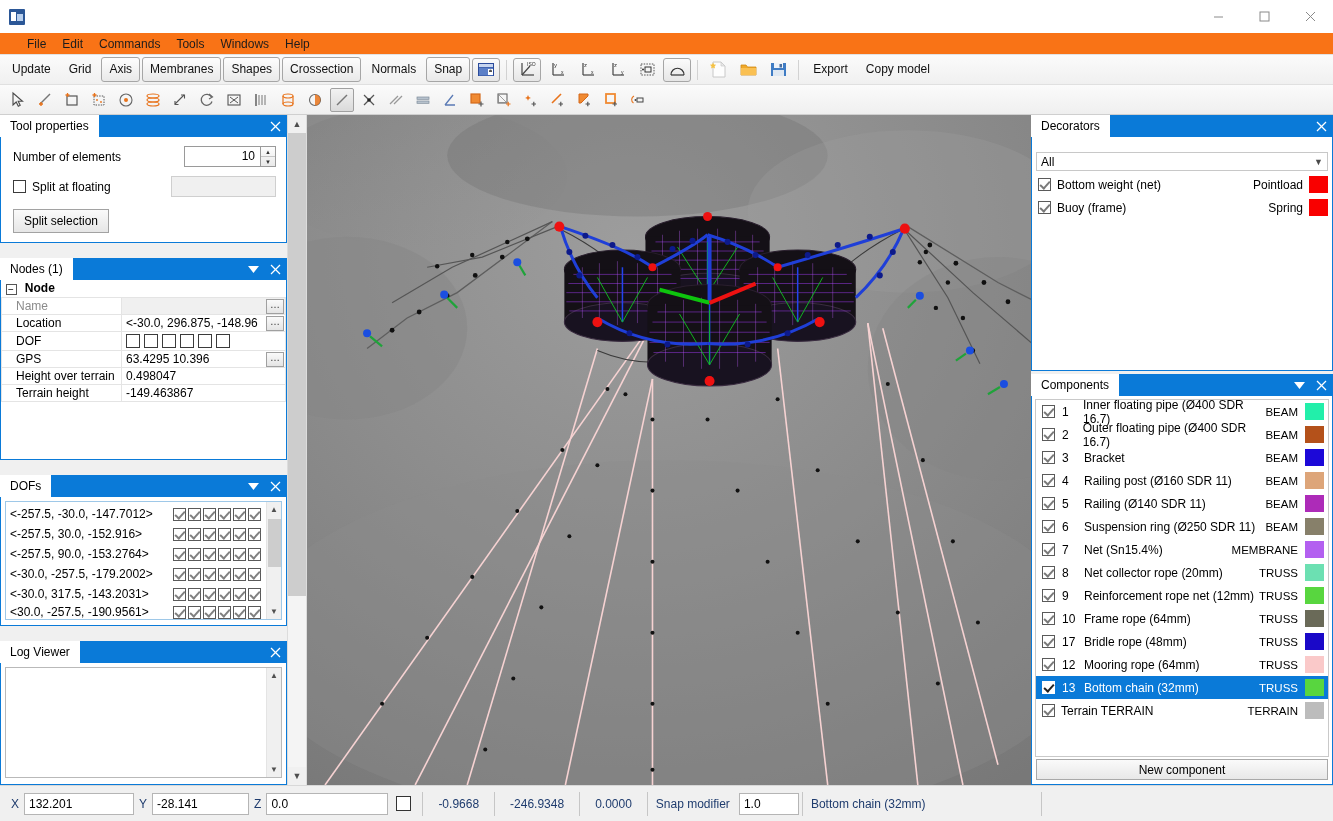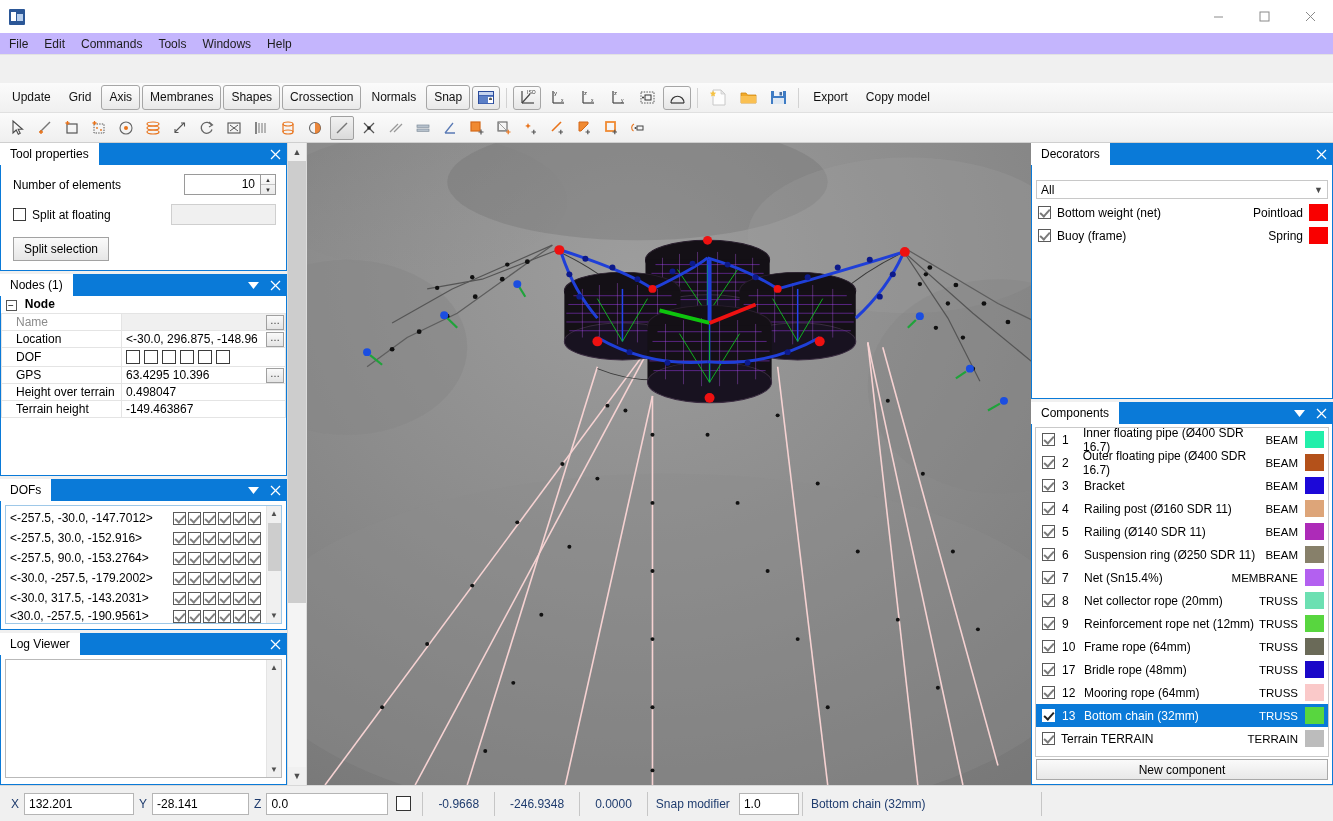--- a/index.html
+++ b/index.html
@@ -40,39 +40,38 @@
   .title-spacer { flex: 1; }
   .win-btn {
     width: 46px; height: 33px;
     display: flex; align-items: center; justify-content: center;
     color: #8a8a8a;
   }
   .win-btn svg { display: block; }
 
   
   .menubar {
-    height: 22px; background: #c4b5fd;
+    height: 22px; background: #f97316;
     display: flex; align-items: center;
     flex: 0 0 22px;
-    padding-left: 1px;
+    padding-left: 19px;
     border-bottom: 1px solid #e2e2e2;
   }
   .menu-item {
     padding: 2px 8px; font-size: 12px; color: #1c1c1c;
     line-height: 16px; cursor: default;
   }
 
   
   .toolbar1 {
     height: 30px; flex: 0 0 30px;
     background: linear-gradient(#fbfbfb,#f0f0f0);
     display: flex; align-items: center;
     padding: 0 4px; gap: 2px;
     border-bottom: 1px solid #e0e0e0;
-    margin-top: 28px;
   }
   .tb-text {
     padding: 4px 7px; font-size: 12px; color: #111;
     border: 1px solid transparent; border-radius: 3px;
     line-height: 15px; white-space: nowrap; cursor: default;
   }
   .tb-text.framed {
     border: 1px solid #a6a6a6;
     background: linear-gradient(#fdfdfd,#e9e9e9);
   }
@@ -110,21 +109,21 @@
     flex: 1; display: flex; min-height: 0;
     background: #f0f0f0;
   }
 
   
   .left-dock {
     width: 287px; flex: 0 0 287px;
     display: flex; flex-direction: column;
     background: #f0f0f0;
     border-right: 0;
-    padding: 0; gap: 0;
+    padding: 0; gap: 12px;
   }
   .panel {
     background: #ffffff;
     display: flex; flex-direction: column;
     margin: 0 0 3px 0;
   }
   .panel-head {
     height: 22px; background: #0a7ad8;
     display: flex; align-items: flex-end; position: relative;
     flex: 0 0 22px;

